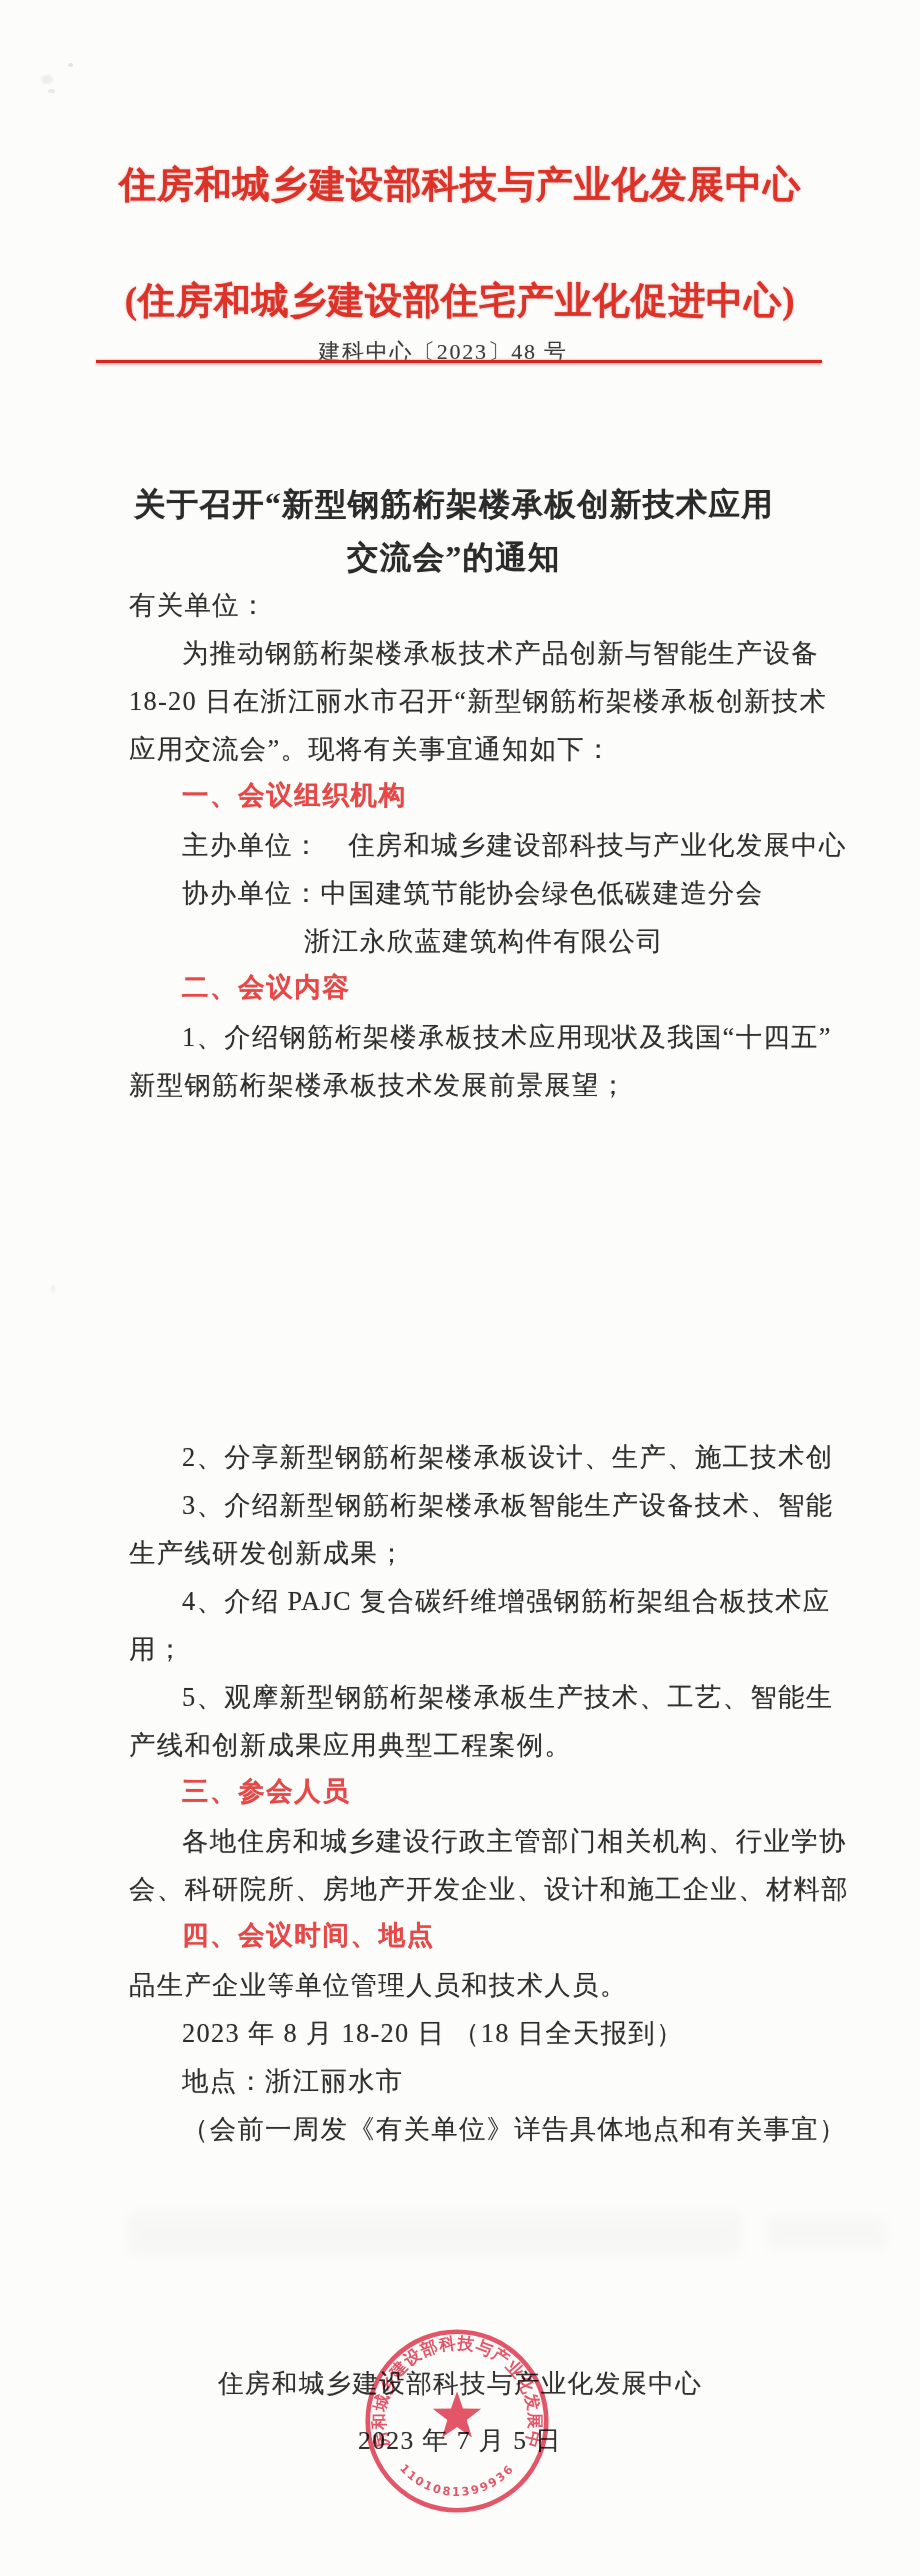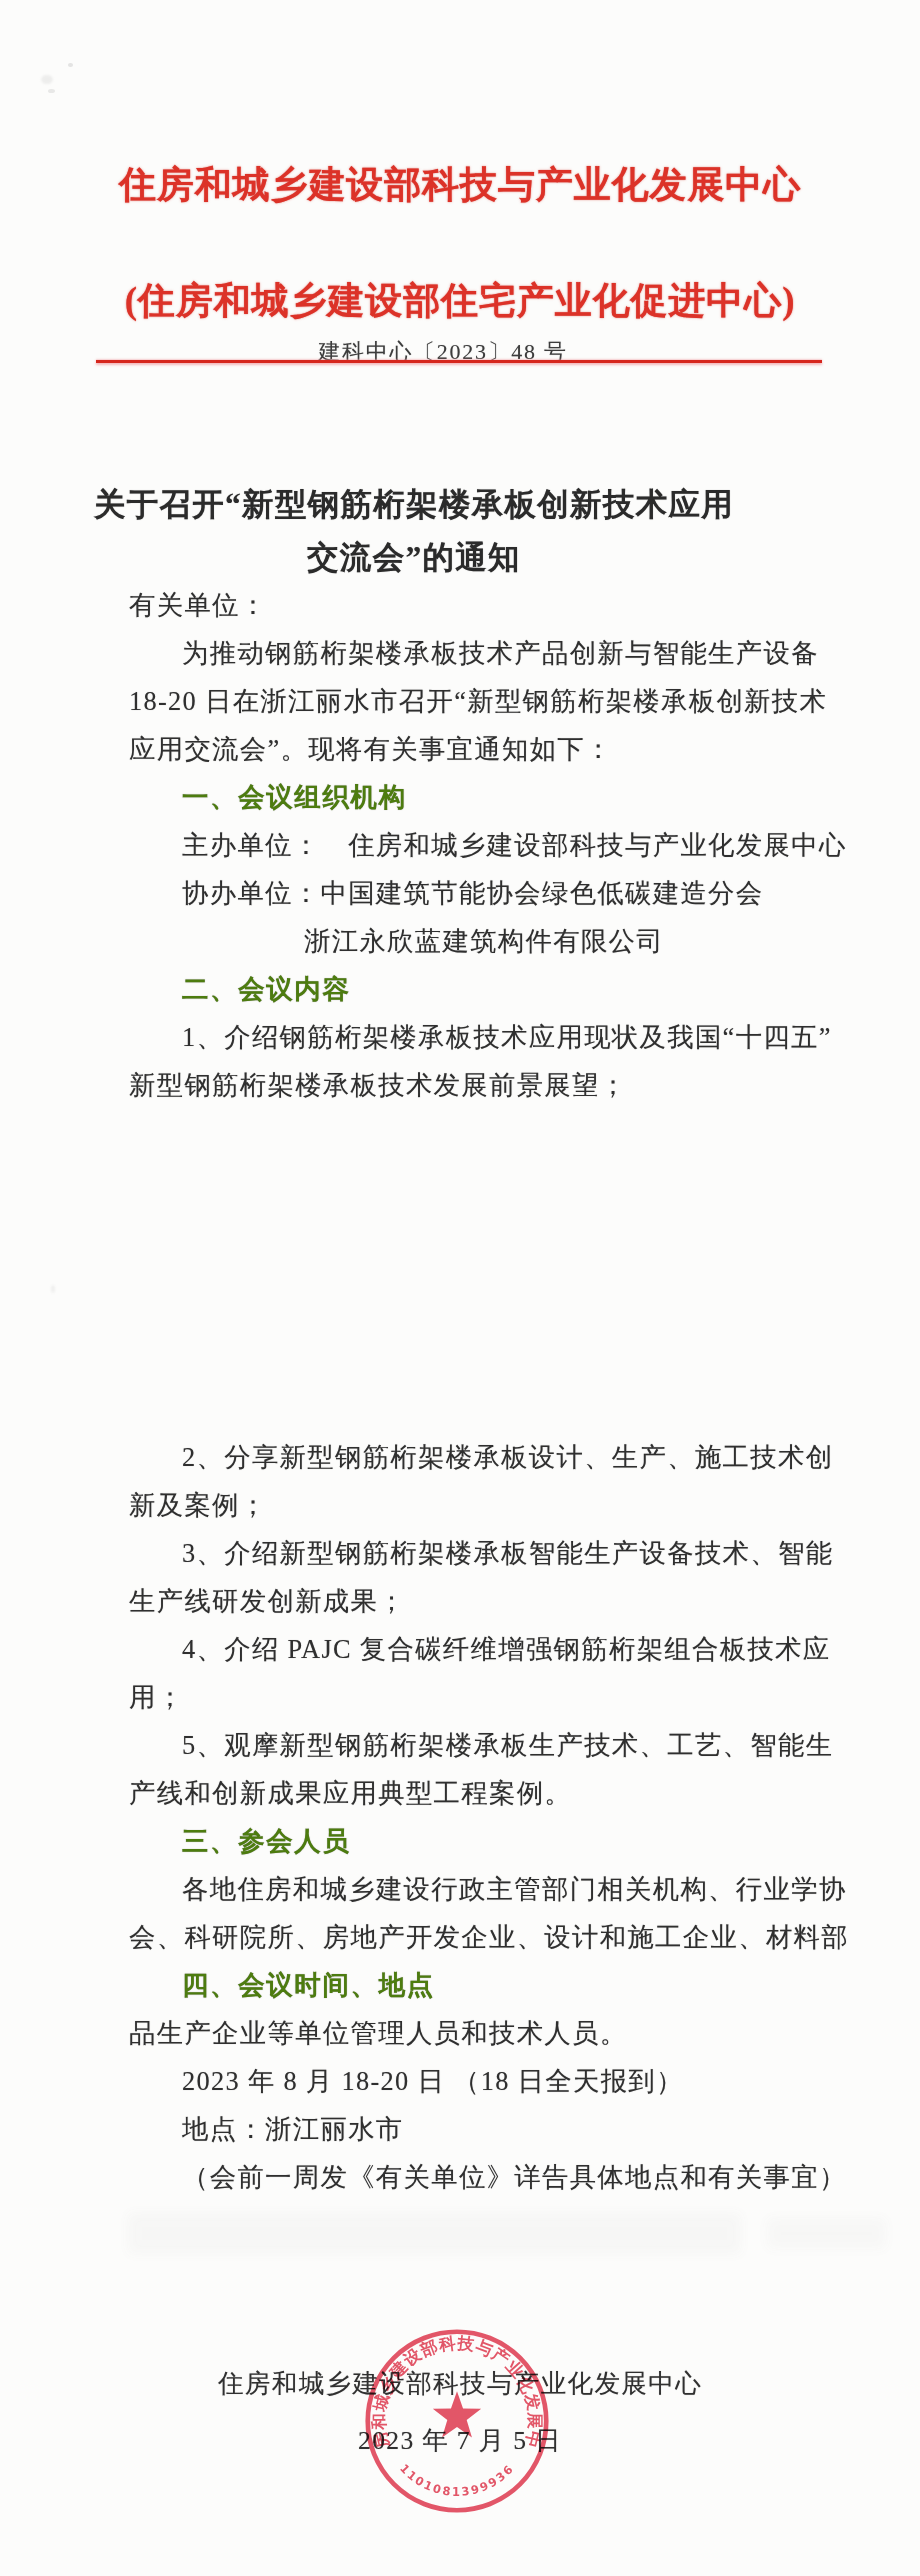--- a/index.html
+++ b/index.html
@@ -33,40 +33,41 @@
     background:#d6261d;
     box-shadow:0 1.7px 2.6px rgba(236,130,138,.65), 0 -0.9px 1.7px rgba(240,160,165,.5);
   }
 
   
   .title-line{
     position:absolute;left:0;width:828px;text-align:center;
     font-size:31.5px;font-weight:700;color:#2b2b2b;letter-spacing:1.3px;
     text-shadow:0 0 0.9px rgba(50,50,50,.45);
     white-space:nowrap;
+    padding-left:40px;
   }
   #title1{top:484px;}
   #title2{top:537px;}
 
   
   .body-block{
     position:absolute;left:129px;width:681px;
     font-size:26.4px;color:#2f2f2f;letter-spacing:1.3px;
     text-shadow:0 0 0.9px rgba(55,55,55,.4);
   }
   #block1{top:581px;}
   #block2{top:1433px;}
   .body-block .line{
     height:48px;line-height:48px;white-space:nowrap;
   }
   .body-block .indent{padding-left:53px;}
   .body-block .indent2{padding-left:175px;}
   .body-block .head{
-    font-family:Liberation Serif, serif;
-    font-weight:700;color:#4d7c0f;letter-spacing:1.7px;
+    font-family:Liberation Mono, monospace;
+    font-weight:700;color:#ef4444;letter-spacing:1.7px;
     text-shadow:0 0 0.9px rgba(40,40,40,.5);
   }
 
   
   .sig-line{
     position:absolute;left:0;width:920px;text-align:center;
     font-size:25.6px;color:#303030;letter-spacing:1.3px;
     text-shadow:0 0 0.9px rgba(55,55,55,.4);
     white-space:nowrap;
   }
@@ -115,21 +116,20 @@
       <div class="line indent head">一、会议组织机构</div>
       <div class="line indent">主办单位：　住房和城乡建设部科技与产业化发展中心</div>
       <div class="line indent">协办单位：中国建筑节能协会绿色低碳建造分会</div>
       <div class="line indent2">浙江永欣蓝建筑构件有限公司</div>
       <div class="line indent head">二、会议内容</div>
       <div class="line indent">1、介绍钢筋桁架楼承板技术应用现状及我国“十四五”</div>
       <div class="line">新型钢筋桁架楼承板技术发展前景展望；</div>
     </div>
   <div class="body-block" id="block2">
       <div class="line indent">2、分享新型钢筋桁架楼承板设计、生产、施工技术创</div>
-      <div class="line">新及案例；</div>
       <div class="line indent">3、介绍新型钢筋桁架楼承板智能生产设备技术、智能</div>
       <div class="line">生产线研发创新成果；</div>
       <div class="line indent">4、介绍 PAJC 复合碳纤维增强钢筋桁架组合板技术应</div>
       <div class="line">用；</div>
       <div class="line indent">5、观摩新型钢筋桁架楼承板生产技术、工艺、智能生</div>
       <div class="line">产线和创新成果应用典型工程案例。</div>
       <div class="line indent head">三、参会人员</div>
       <div class="line indent">各地住房和城乡建设行政主管部门相关机构、行业学协</div>
       <div class="line">会、科研院所、房地产开发企业、设计和施工企业、材料部</div>
       <div class="line indent head">四、会议时间、地点</div>

